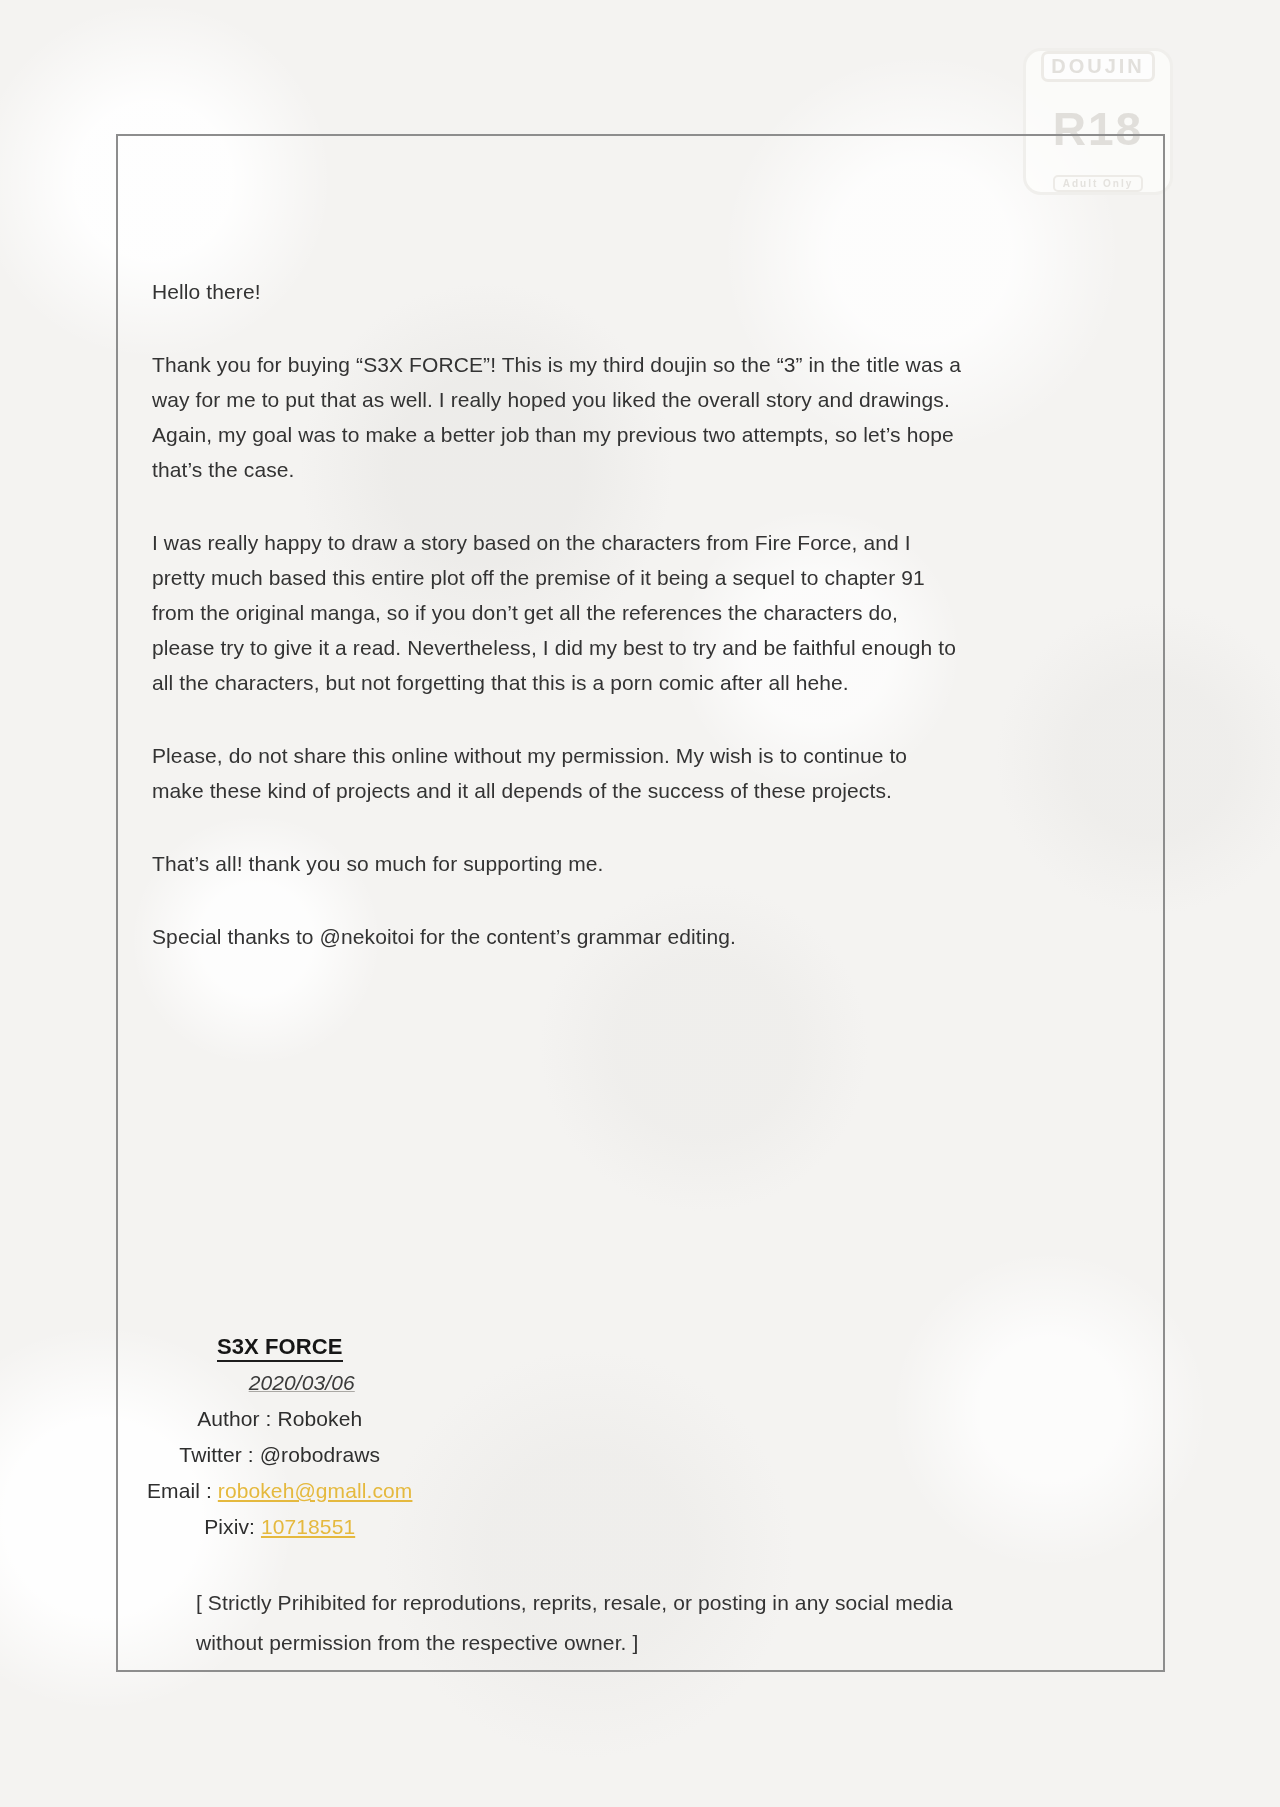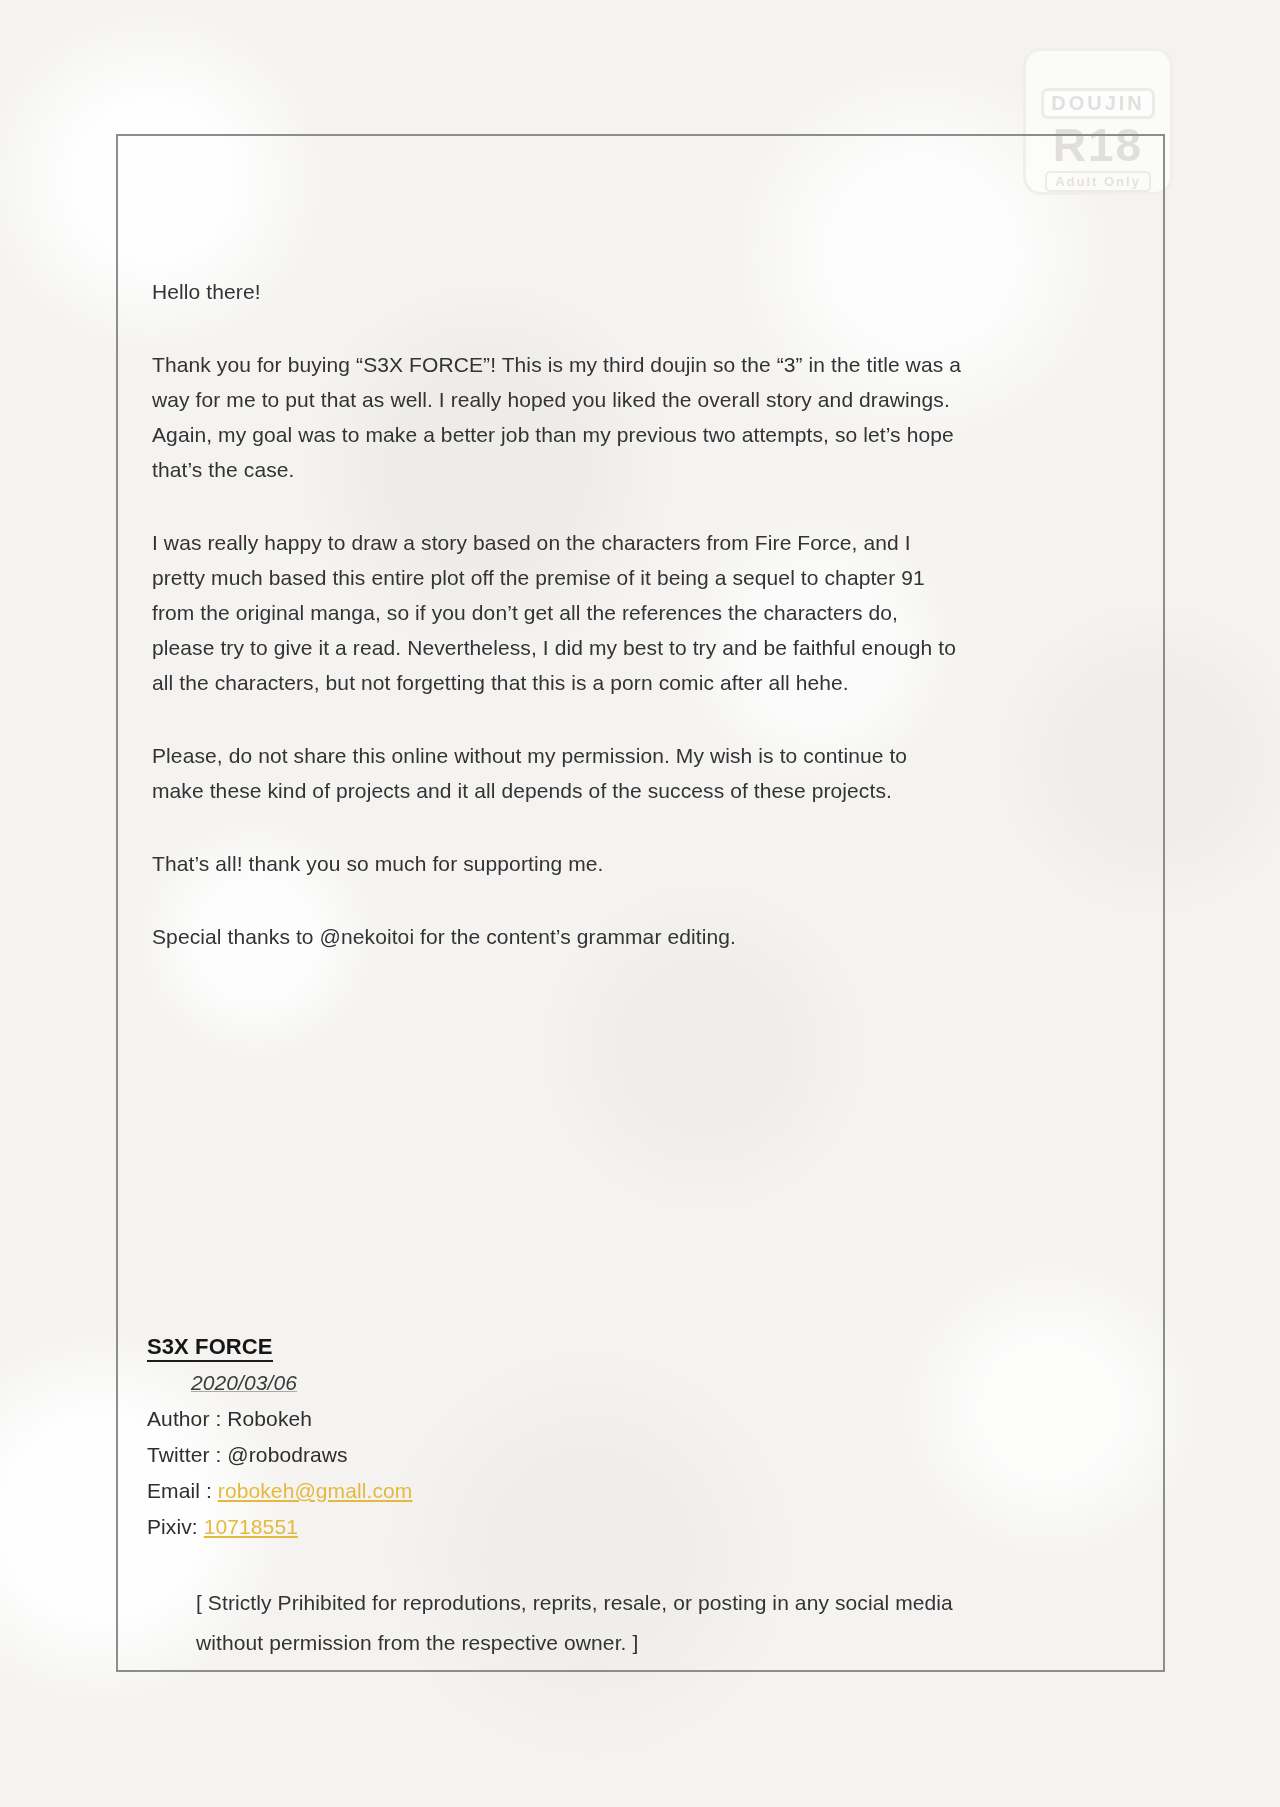--- a/index.html
+++ b/index.html
@@ -24,47 +24,47 @@
       radial-gradient(circle at 82% 78%, rgba(255,255,255,.75) 0 4%, transparent 9%),
       radial-gradient(circle at 64% 36%, rgba(255,255,255,.7) 0 5%, transparent 10%);
   }
 
   
   .watermark-badge{
     position:absolute;left:1023px;top:48px;width:150px;height:147px;z-index:1;
     background:rgba(253,253,252,.72);
     border:3px solid rgba(240,239,236,1);
     border-radius:18px;
-    display:flex;flex-direction:column;align-items:center;justify-content:flex-end;gap:3px;
+    display:flex;flex-direction:column;align-items:center;justify-content:space-between;gap:3px;
     box-sizing:border-box;
   }
   .badge-doujin{
     font-size:20px;font-weight:bold;letter-spacing:3px;color:#e2e0dc;
     border:3px solid #edebe7;border-radius:7px;padding:1px 7px;background:rgba(255,255,255,.6);
   }
   .badge-r18{font-size:46px;font-weight:bold;color:#e1dfdb;letter-spacing:2px;line-height:1}
   .badge-adult{
-    font-size:13px;font-weight:bold;color:#e4e2de;letter-spacing:2px;
+    font-size:10px;font-weight:bold;color:#e4e2de;letter-spacing:2px;
     border:2px solid #edebe7;border-radius:5px;padding:1px 8px;
   }
 
   .page-frame{
     position:absolute;left:116px;top:134px;width:1045px;height:1534px;
     border:2px solid #8d8d8d;z-index:2;background:transparent;
   }
 
   .letter-body{
     position:absolute;left:34px;top:138px;width:900px;
     font-size:21px;line-height:35px;color:#333;
   }
   .letter-body p{margin:0 0 38px 0;white-space:pre;letter-spacing:.1px}
 
   .footer-block{
     position:absolute;left:29px;top:1193px;
-    font-size:21px;line-height:36px;color:#2e2e2e;letter-spacing:.1px;
+    font-size:21px;line-height:36px;color:#2e2e2e;letter-spacing:.1px;text-align:center;
   }
   .footer-title{font-size:22px;font-weight:bold;color:#161616}
   .footer-title span{border-bottom:2px solid #1d1d1d;padding-bottom:1px}
   .footer-date{
     font-style:italic;color:#3b3b3b;
     text-decoration:underline;text-decoration-color:#aaa8a4;text-decoration-thickness:1px;margin-left:44px;
   }
   .link{
     color:#e5b93e;text-decoration:underline;text-decoration-color:#e5b93e;cursor:pointer;
   }

